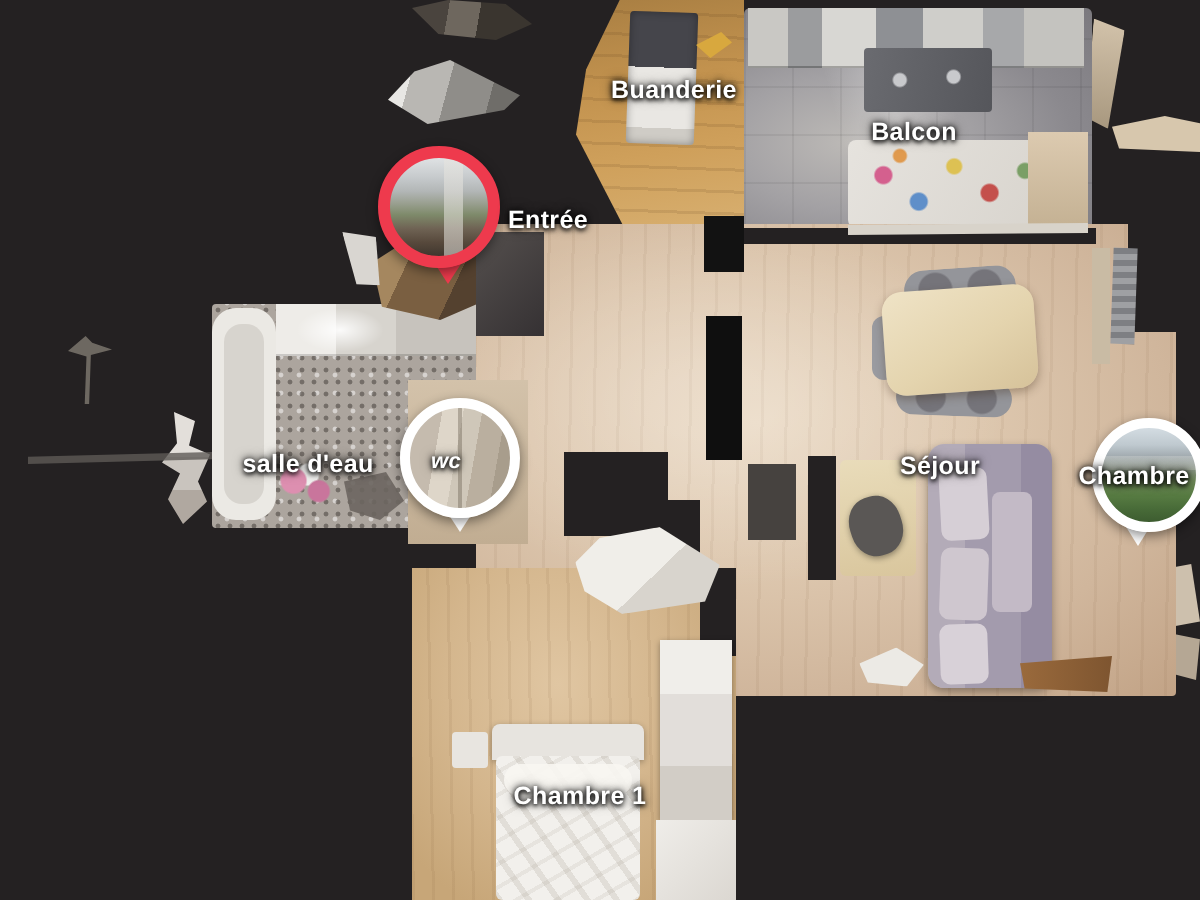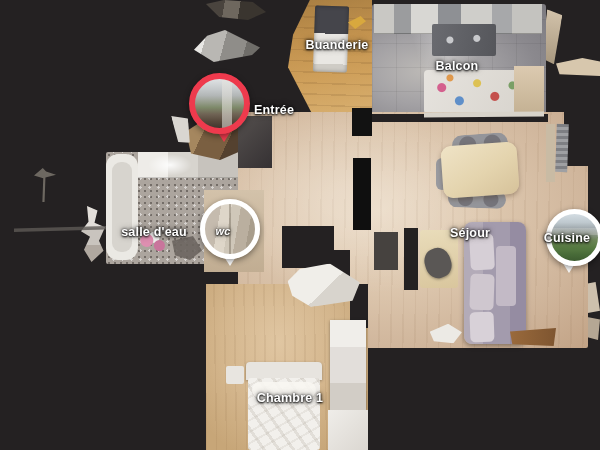--- a/index.html
+++ b/index.html
@@ -288,16 +288,16 @@
     <div class="pin-tail"></div>
     <div class="pin-circle"></div>
   </div>
 
   <div class="room-label lbl-buanderie">Buanderie</div>
   <div class="room-label lbl-cuisine">Balcon</div>
   <div class="room-label lbl-entree">Entrée</div>
   <div class="room-label lbl-salle-deau">salle d'eau</div>
   <div class="room-label small lbl-wc">wc</div>
   <div class="room-label lbl-sejour">Séjour</div>
-  <div class="room-label lbl-balcon">Cuisine</div>
+  <div class="room-label lbl-balcon">Chambre</div>
   <div class="room-label lbl-chambre-2">Chambre 1</div>
 
 </div>
 
 </body></html>

